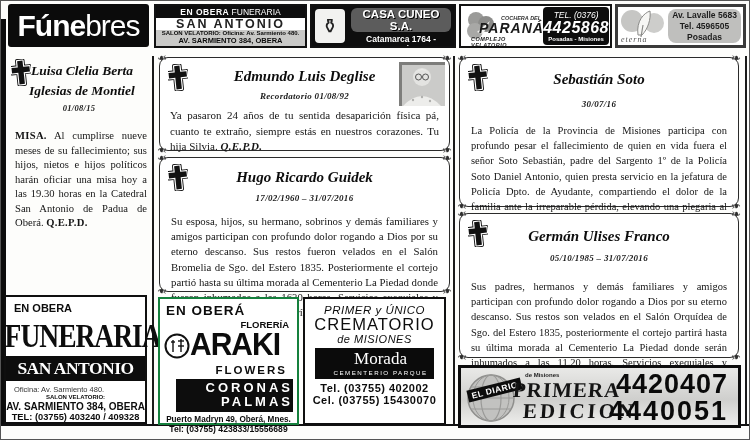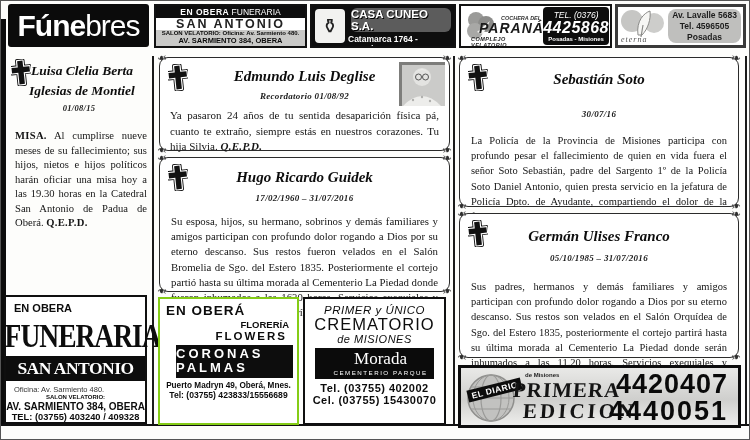--- a/index.html
+++ b/index.html
@@ -23,21 +23,21 @@
   #had1 .strip2{text-align:center;font-size:12.5px;letter-spacing:2px;font-weight:bold;color:#222;line-height:12px;}
   #had1 .gray{background:#c9c9c7;text-align:center;font-weight:bold;color:#0a0a0a;}
   #had1 .t1{font-size:6px;}
   #had1 .t2{font-size:7.5px;}
   #had1 .t3{font-size:7px;}
 
   
   #had2{left:309px;width:146px;background:#0e0e0e;color:#fff;font-family:"Liberation Sans",sans-serif;display:flex;}
   #had2 .logo{width:30px;height:34px;background:#f2f2f0;border-radius:4px;margin:3px;color:#222;
               display:flex;align-items:center;justify-content:center;font-size:20px;}
-  #had2 .txt{flex:1;text-align:left;padding-top:2px;}
+  #had2 .txt{flex:1;text-align:center;padding-top:2px;}
   #had2 .nm{font-size:11.5px;font-weight:bold;background:#5c5c5c;border-radius:6px;margin:0 3px;
             text-shadow:1px 1px 0 #000;}
   #had2 .a1{font-size:8.5px;font-weight:bold;margin-top:2px;}
 
   
   #had3{left:458px;width:153px;display:flex;font-family:"Liberation Sans",sans-serif;}
   #had3 .logo{position:relative;width:85px;height:100%;}
   #had3 .petals{position:absolute;left:2px;top:2px;}
   #had3 .cdel{position:absolute;left:40px;top:9px;font-size:5.5px;font-style:italic;font-weight:bold;color:#333;}
   #had3 .pna{position:absolute;left:18px;top:14px;font-size:14px;font-style:italic;font-weight:bold;letter-spacing:1px;color:#1a1a1a;}
@@ -84,51 +84,51 @@
   #obit-deglise .obit-body{margin:7px 10px 0 10px;}
   #obit-deglise .photo{position:absolute;right:4px;top:4px;}
 
   #obit-guidek{left:158px;top:156px;width:291px;height:135px;}
   #obit-guidek .obit-name{margin-top:11px;}
   #obit-guidek .obit-date{margin-top:7px;}
   #obit-guidek .obit-body{margin:11px 11px 0 11px;font-size:10.8px;line-height:15.2px;}
 
   #obit-soto{left:458px;top:56px;width:280px;height:150px;}
   #obit-soto .obit-name{margin-top:13px;}
-  #obit-soto .obit-date{margin-top:21px;}
+  #obit-soto .obit-date{margin-top:11px;}
   #obit-soto .obit-body{margin:14px 11px 0 11px;font-size:10.5px;line-height:15.2px;}
 
   #obit-franco{left:458px;top:212px;width:280px;height:145px;}
   #obit-franco .obit-name{margin-top:14px;}
   #obit-franco .obit-date{margin-top:8px;}
   #obit-franco .obit-body{margin:16px 11px 0 11px;font-size:10.5px;line-height:15.2px;}
 
   
   #fad-funeraria{left:3px;top:294px;width:143px;height:129px;border:2px solid #0f0f0f;background:#fff;
                  font-family:"Liberation Sans",sans-serif;color:#0d0d0d;}
   #fad-funeraria .l1{font-weight:bold;font-size:11px;margin:5px 0 0 8px;}
   #fad-funeraria .l2{font-family:"Liberation Serif",serif;font-weight:bold;font-size:27px;text-align:center;
                      transform:scale(1.02,1.25);transform-origin:center top;letter-spacing:-1px;margin-top:3px;}
   #fad-funeraria .l3{background:#0d0d0d;color:#fff;font-family:"Liberation Serif",serif;font-weight:bold;
                      font-size:17.5px;text-align:center;margin-top:8px;padding:2px 0;letter-spacing:-0.5px;}
   #fad-funeraria .l4{font-size:7.5px;margin:4px 0 0 8px;color:#333;}
   #fad-funeraria .l5{font-size:6px;font-weight:bold;text-align:center;}
   #fad-funeraria .l6{font-size:10px;font-weight:bold;text-align:center;margin-top:1px;}
   #fad-funeraria .l7{font-size:9.3px;font-weight:bold;text-align:center;}
 
-  #fad-araki{left:157px;top:296px;width:141px;height:128px;border:2px solid #84cc16;background:#fff;
+  #fad-araki{left:157px;top:296px;width:141px;height:128px;border:2px solid #15803d;background:#fff;
              font-family:"Liberation Sans",sans-serif;color:#0c0c0c;}
   #fad-araki .l1{font-weight:bold;font-size:13.5px;margin:4px 0 0 6px;letter-spacing:1px;}
   #fad-araki .l2{font-weight:bold;font-size:9.5px;text-align:right;margin:1px 8px 0 0;}
   #fad-araki .brandrow{position:relative;height:34px;}
   #fad-araki .circ{position:absolute;left:4px;top:3px;}
   #fad-araki .brand{position:absolute;left:30px;top:-2px;font-weight:bold;font-size:30px;letter-spacing:-1px;
                     transform:scaleY(1.05);}
   #fad-araki .l3{font-weight:bold;font-size:11.5px;text-align:right;margin:0 10px 0 0;letter-spacing:2px;}
-  #fad-araki .strip{background:#0d0d0d;color:#fff;text-align:left;margin:3px 4px 0 16px;padding:2px 0 3px 0;}
+  #fad-araki .strip{background:#0d0d0d;color:#fff;text-align:right;margin:3px 4px 0 16px;padding:2px 0 3px 0;}
   #fad-araki .strip div{font-weight:bold;font-size:13px;letter-spacing:3px;line-height:14px;}
   #fad-araki .l6{font-weight:bold;font-size:8.2px;text-align:center;margin-top:3px;}
   #fad-araki .l7{font-weight:bold;font-size:8.6px;text-align:center;}
 
   #fad-crema{left:302px;top:296px;width:143px;height:128px;border:2px solid #0f0f0f;background:#fff;
              font-family:"Liberation Sans",sans-serif;color:#0c0c0c;text-align:center;}
   #fad-crema .l1{font-style:italic;font-size:11.5px;margin-top:5px;letter-spacing:.5px;}
   #fad-crema .l2{font-weight:normal;font-size:16.5px;letter-spacing:1px;line-height:17px;}
   #fad-crema .l3{font-style:italic;font-size:11px;letter-spacing:.5px;}
   #fad-crema .black{background:#0b0b0b;color:#fff;margin:3px 10px 0 10px;padding:2px 0 3px 12px;}
@@ -291,20 +291,31 @@
       </g>
     </svg>
     <div class="obit-name">Hugo Ricardo Guidek</div>
     <div class="obit-date">17/02/1960 – 31/07/2016</div>
     <p class="obit-body"><span>Su esposa, hijos, su hermano, sobrinos y demás familiares y amigos participan con profundo dolor rogando a Dios por su eterno descanso. Sus restos fueron velados en el Salón Bromelia de Sgo. del Estero 1835. Posteriormente el cortejo partió hasta su última morada al Cementerio La Piedad donde fueron inhumados a las 1630 horas. Servicios exequiales y ceremonial a cargo de Cochería del Paraná.</span> <b>Q.E.P.D.</b></p>
   </div>
 
   <div id="fad-araki" class="abs">
     <div class="l1">EN OBERÁ</div>
     <div class="l2">FLORERÍA</div>
+    <div class="brandrow">
+      <svg class="circ" width="26" height="26" viewBox="0 0 26 26">
+        <circle cx="13" cy="13" r="11.5" fill="none" stroke="#111" stroke-width="2"></circle>
+        <line x1="7" y1="9" x2="11" y2="9" stroke="#111" stroke-width="1.4"></line>
+        <line x1="9" y1="7" x2="9" y2="19" stroke="#111" stroke-width="1.4"></line>
+        <line x1="14" y1="8" x2="20" y2="8" stroke="#111" stroke-width="1.4"></line>
+        <line x1="17" y1="6" x2="17" y2="19" stroke="#111" stroke-width="1.4"></line>
+        <line x1="14" y1="13" x2="20" y2="13" stroke="#111" stroke-width="1.4"></line>
+      </svg>
+      <div class="brand">ARAKI</div>
+    </div>
     <div class="l3">FLOWERS</div>
     <div class="strip">
       <div>CORONAS</div>
       <div>PALMAS</div>
     </div>
     <div class="l6">Puerto Madryn 49, Oberá, Mnes.</div>
     <div class="l7">Tel: (03755) 423833/15556689</div>
   </div>
 
   <div id="fad-crema" class="abs">

